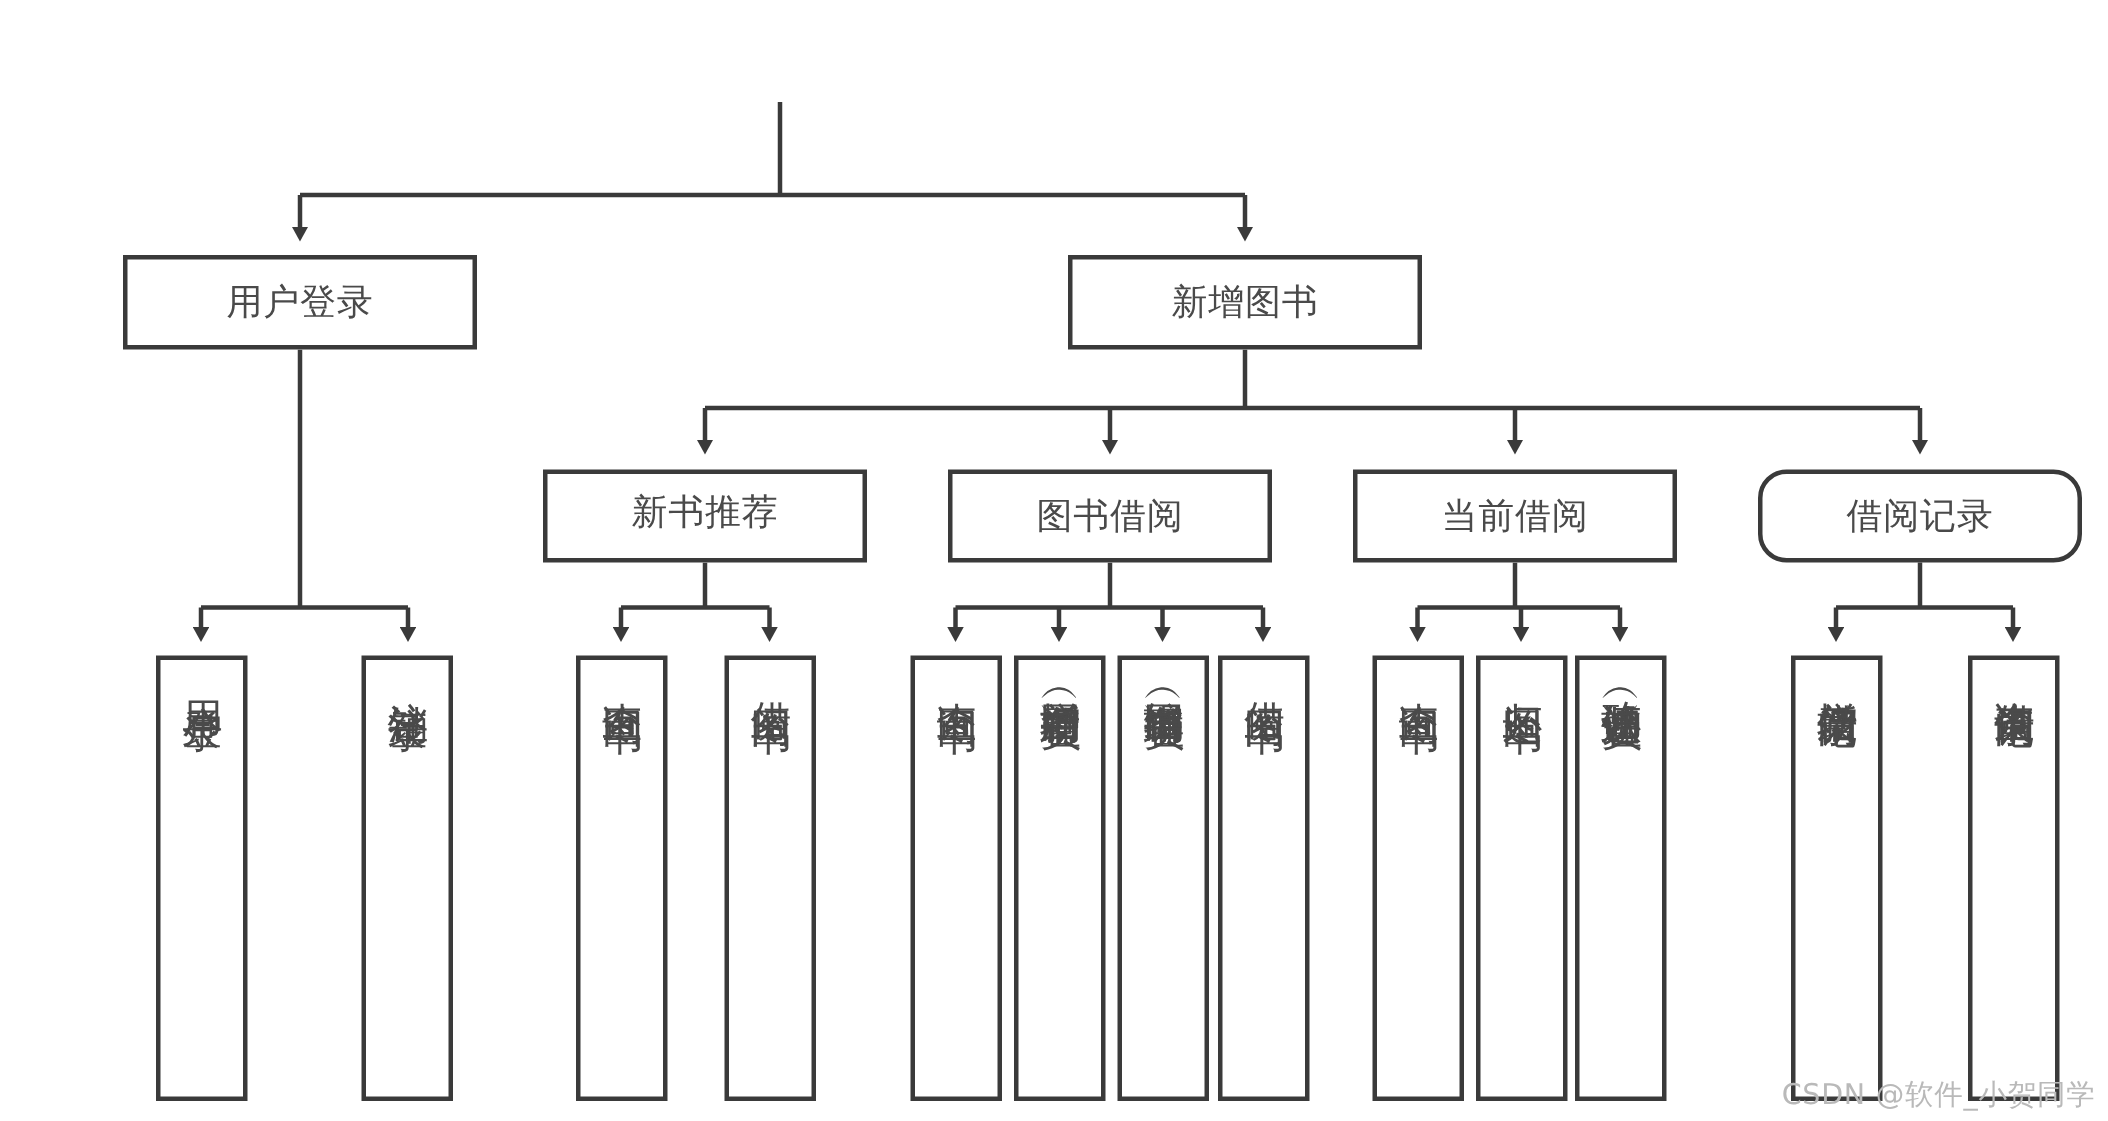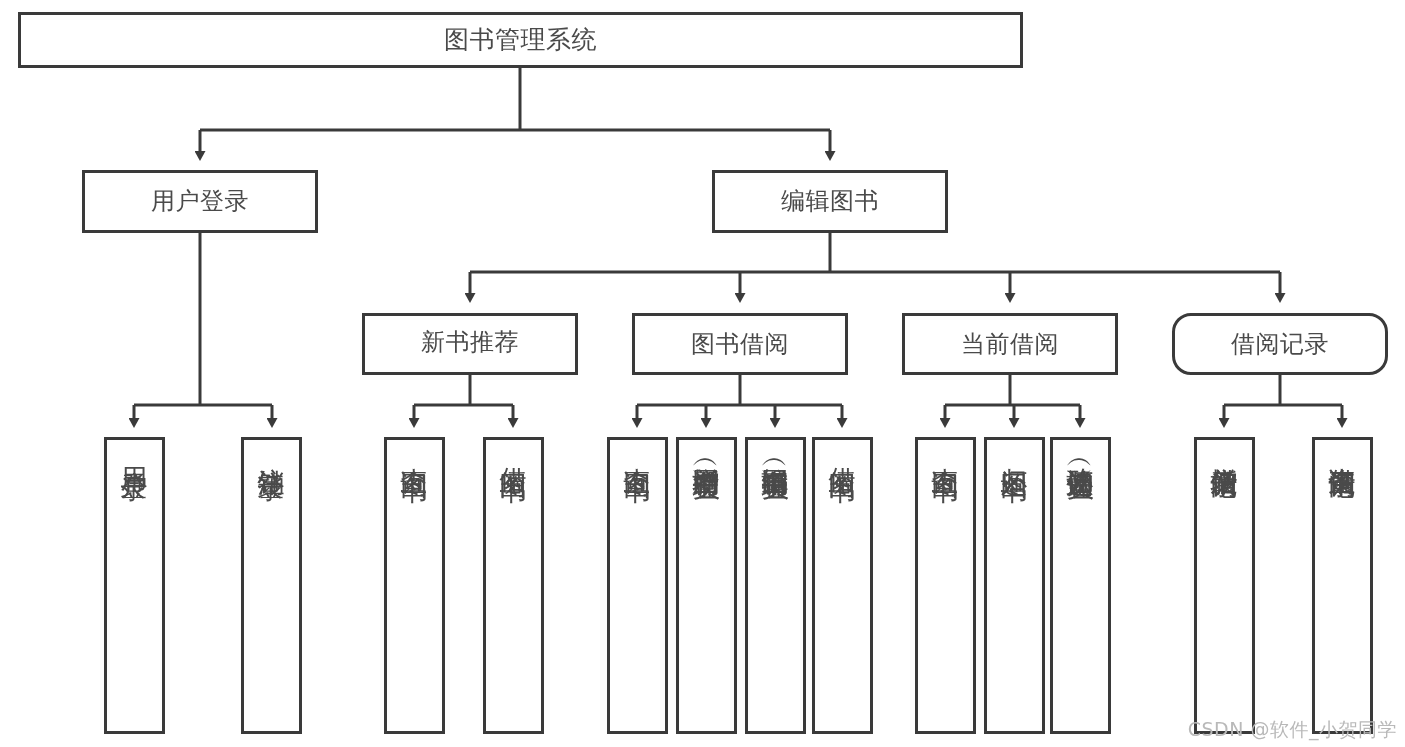--- a/index.html
+++ b/index.html
@@ -125,30 +125,27 @@
       <path d="M1014,405 L1014,419" marker-end="url(#arrowhead)"></path>
       <path d="M1080,405 L1080,419" marker-end="url(#arrowhead)"></path>
 
       <path d="M1280,375 L1280,405"></path>
       <path d="M1224,405 L1342,405"></path>
       <path d="M1224,405 L1224,419" marker-end="url(#arrowhead)"></path>
       <path d="M1342,405 L1342,419" marker-end="url(#arrowhead)"></path>
     </g>
   </svg>
 
-  <div class="node horiz root" style="left:18px; top:12px; width:1005px; height:56px;">
-    <span class="label">图书管理系统</span>
-  </div>
 
   <div class="node horiz" style="left:82px; top:170px; width:236px; height:63px;">
     <span class="label">用户登录</span>
   </div>
 
   <div class="node horiz" style="left:712px; top:170px; width:236px; height:63px;">
-    <span class="label">编辑图书</span>
+    <span class="label">新增图书</span>
   </div>
 
   <div class="node horiz" style="left:362px; top:313px; width:216px; height:62px;font-family:Liberation Mono, monospace;">
     <span class="label">新书推荐</span>
   </div>
 
   <div class="node horiz" style="left:632px; top:313px; width:216px; height:62px;">
     <span class="label">图书借阅</span>
   </div>
 

